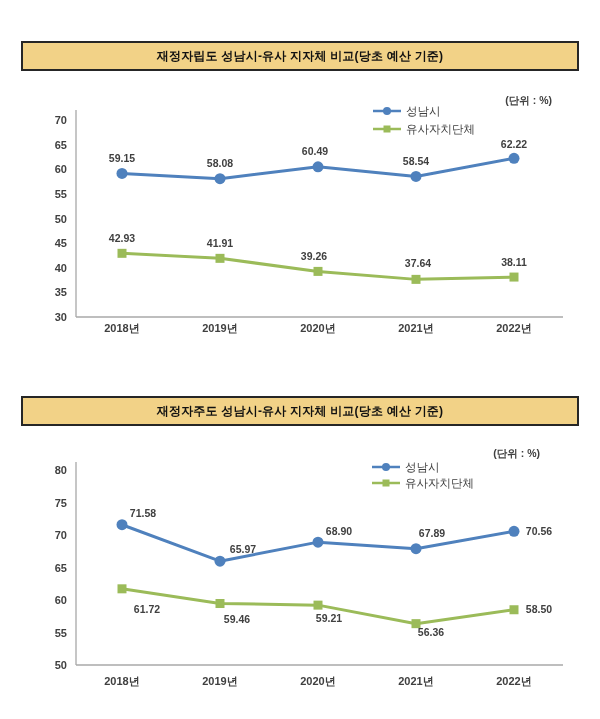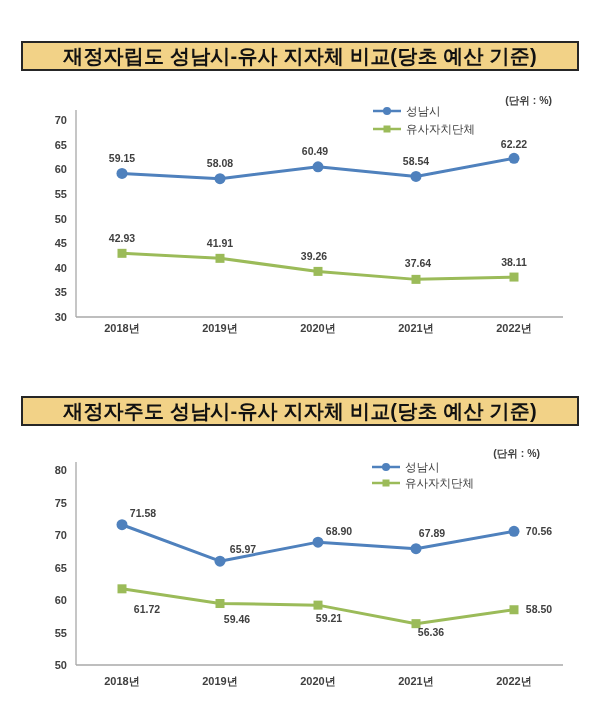--- a/index.html
+++ b/index.html
@@ -21,21 +21,21 @@
   .title-bar {
     box-sizing: border-box;
     width: 558px;
     height: 30px;
     margin: 0 auto;
     background: #F2D287;
     border: 2px solid #262626;
     display: flex;
     align-items: center;
     justify-content: center;
-    font-size: 20px;
+    font-size: 12px;
     font-weight: bold;
     color: #111111;
     letter-spacing: 0.2px;
   }
   .chart-svg { display: block; }
   svg text { font-family: "Liberation Sans", sans-serif; }
 </style>
 </head>
 <body>
 

